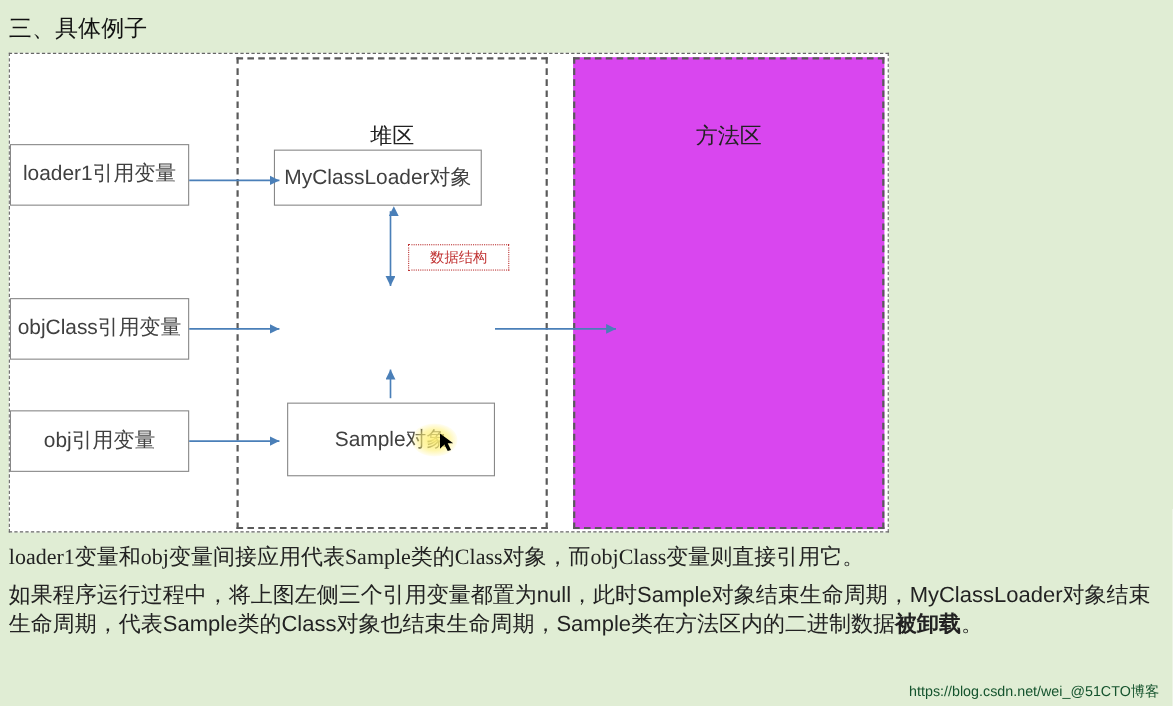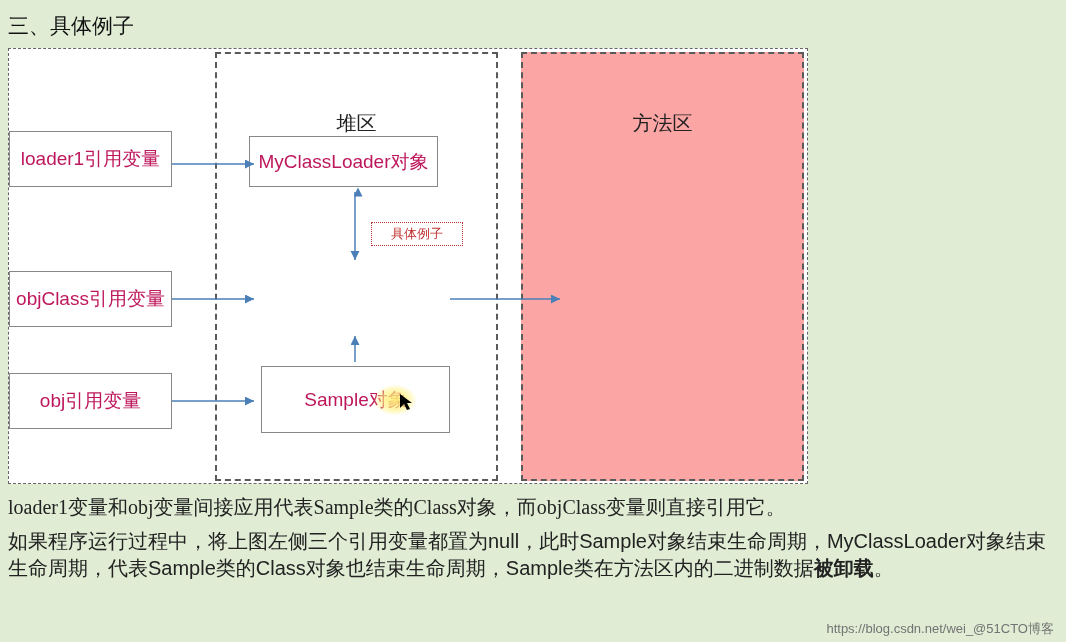--- a/index.html
+++ b/index.html
@@ -37,39 +37,39 @@
       border: 2px dashed #5a5a5a;
       background: #fff;
     }
     .method-region {
       position: absolute;
       top: 3px;
       left: 512px;
       width: 283px;
       height: 429px;
       border: 2px dashed #5a5a5a;
-      background: #fca5a5;
+      background: #d946ef;
     }
     .region-title {
       position: absolute;
       width: 100%;
       top: 56px;
       text-align: center;
       font-size: 20px;
       color: #222;
     }
     .box {
       position: absolute;
       border: 1px solid #888;
       background: #fff;
       display: flex;
       align-items: center;
       justify-content: center;
       font-size: 19px;
-      color: #be185d;
+      color: #404040;
       text-align: center;
       line-height: 1.35;
       padding: 2px 4px;
     }
     .pos-loader1 { top: 82px; left: 0px; width: 163px; height: 56px; }
     .pos-objclass { top: 222px; left: 0px; width: 163px; height: 56px; }
     .pos-obj { top: 324px; left: 0px; width: 163px; height: 56px; }
     .pos-mcl { top: 87px; left: 240px; width: 189px; height: 51px; }
     .pos-class { top: 216px; left: 252px; width: 189px; height: 67px; }
     .pos-sample { top: 317px; left: 252px; width: 189px; height: 67px; }
@@ -110,21 +110,21 @@
       line-height: 1.35;
     }
     .para1 { top: 494px; font-family: Liberation Serif, serif; }
     .para2 { top: 528px; }
     .strong { font-weight: 700; }
     .watermark {
       position: absolute;
       right: 12px;
       bottom: 4px;
       font-size: 13px;
-      color: #737373;
+      color: #14532d;
       white-space: nowrap;
       text-align: center;
     }
     .arrow-svg { position: absolute; overflow: visible; }
   </style>
 </head>
 <body>
 
 <div class="heading">三、具体例子</div>
 
@@ -142,21 +142,21 @@
   <div class="box pos-objclass">objClass引用变量</div>
   <div class="box pos-obj">obj引用变量</div>
 
   <div class="box pos-mcl">MyClassLoader对象</div>
   <div class="box pos-sample">
     <span>Sample对象</span>
     <div class="highlight" style="left:112px; top:18px;"></div>
   </div>
 
 
-  <div class="assoc">具体例子</div>
+  <div class="assoc">数据结构</div>
 
   <svg class="arrow-svg" style="left:163px; top:110px;" width="89" height="10">
     <defs>
         <marker id="ar1" markerWidth="8" markerHeight="8" refX="6" refY="3" orient="auto">
           <path d="M0,0 L6,3 L0,6 Z" fill="#4a7fb8"></path>
         </marker>
       </defs>
     <line x1="0" y1="5" x2="82" y2="5" stroke="#4a7fb8" stroke-width="1.5" marker-end="url(#ar1)"></line>
   </svg>
 

